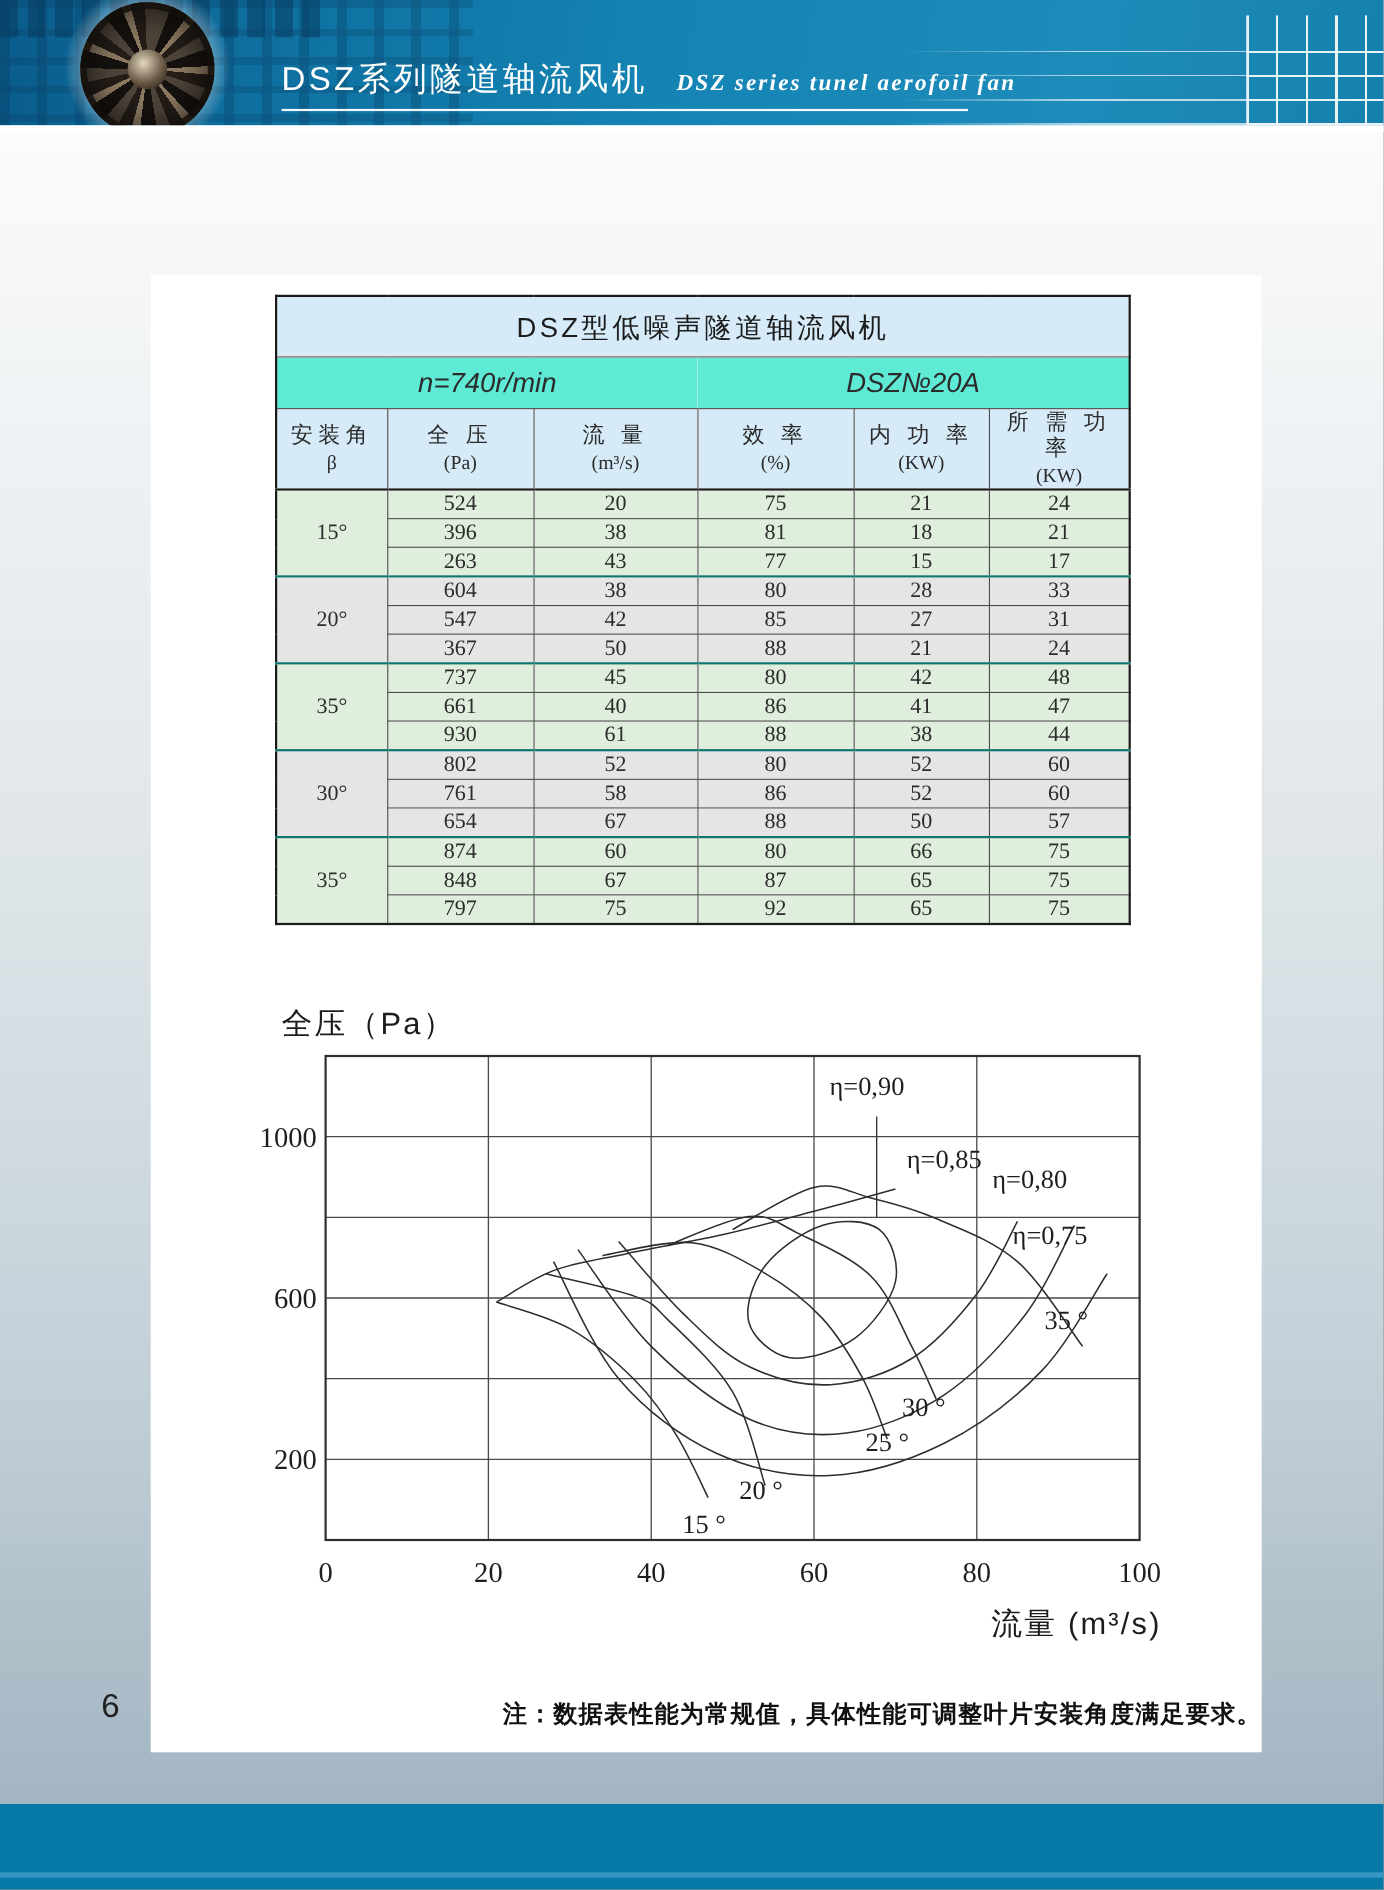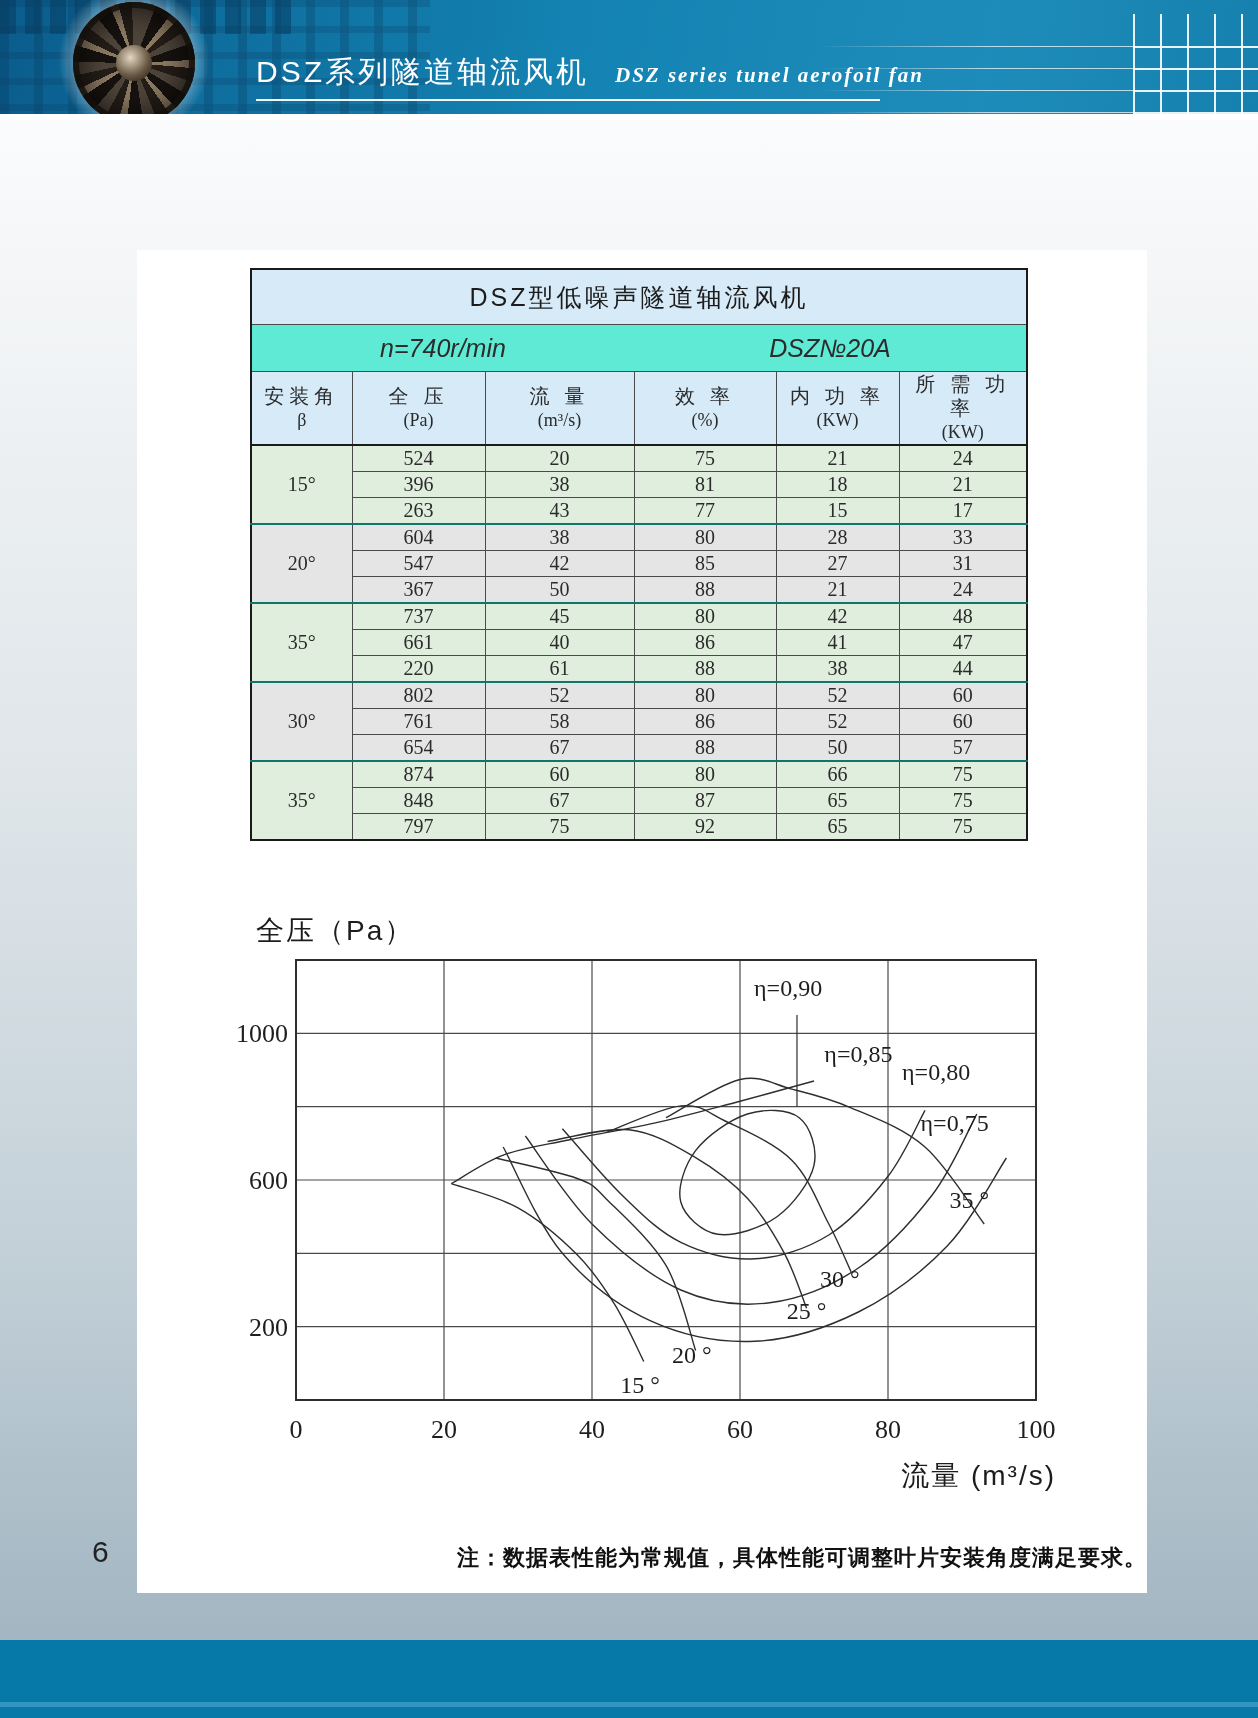--- a/index.html
+++ b/index.html
@@ -190,21 +190,21 @@
             <td class="green">48</td>
           </tr>
           <tr class="datarow">
             <td class="green">661</td>
             <td class="green">40</td>
             <td class="green">86</td>
             <td class="green">41</td>
             <td class="green">47</td>
           </tr>
           <tr class="datarow">
-            <td class="green">220</td>
+            <td class="green">930</td>
             <td class="green">61</td>
             <td class="green">88</td>
             <td class="green">38</td>
             <td class="green">44</td>
           </tr>
           <tr class="datarow gsep">
             <td rowspan="3" class="angle blue">30°</td>
             <td class="blue">802</td>
             <td class="blue">52</td>
             <td class="blue">80</td>

